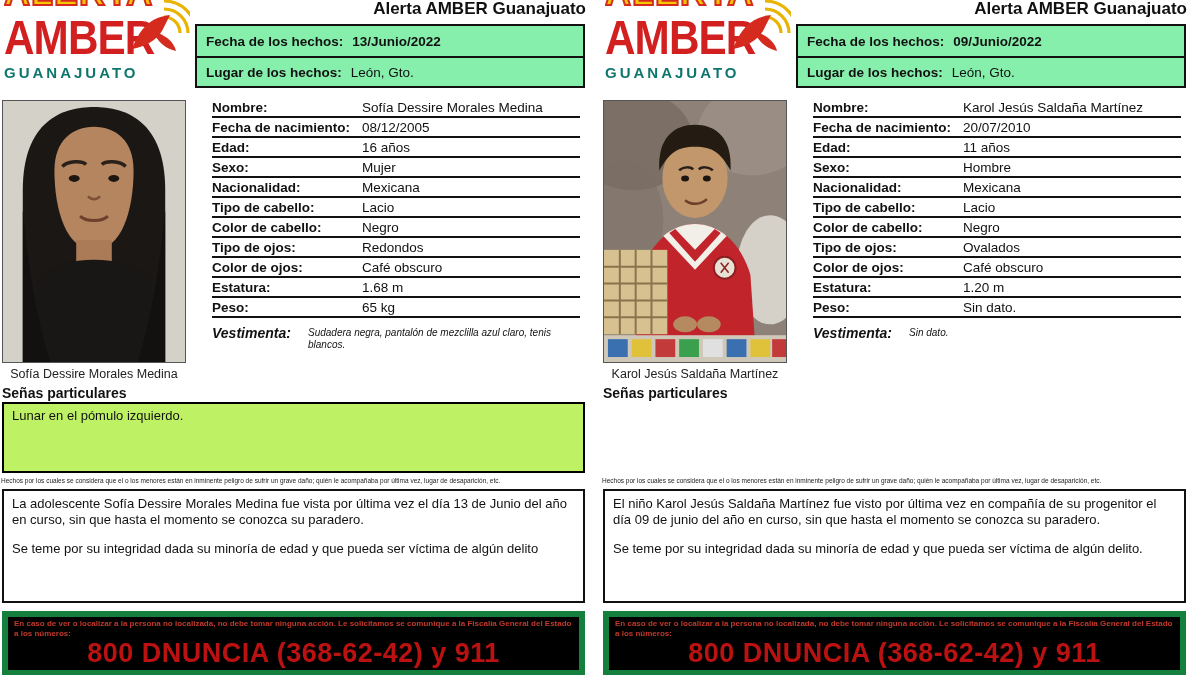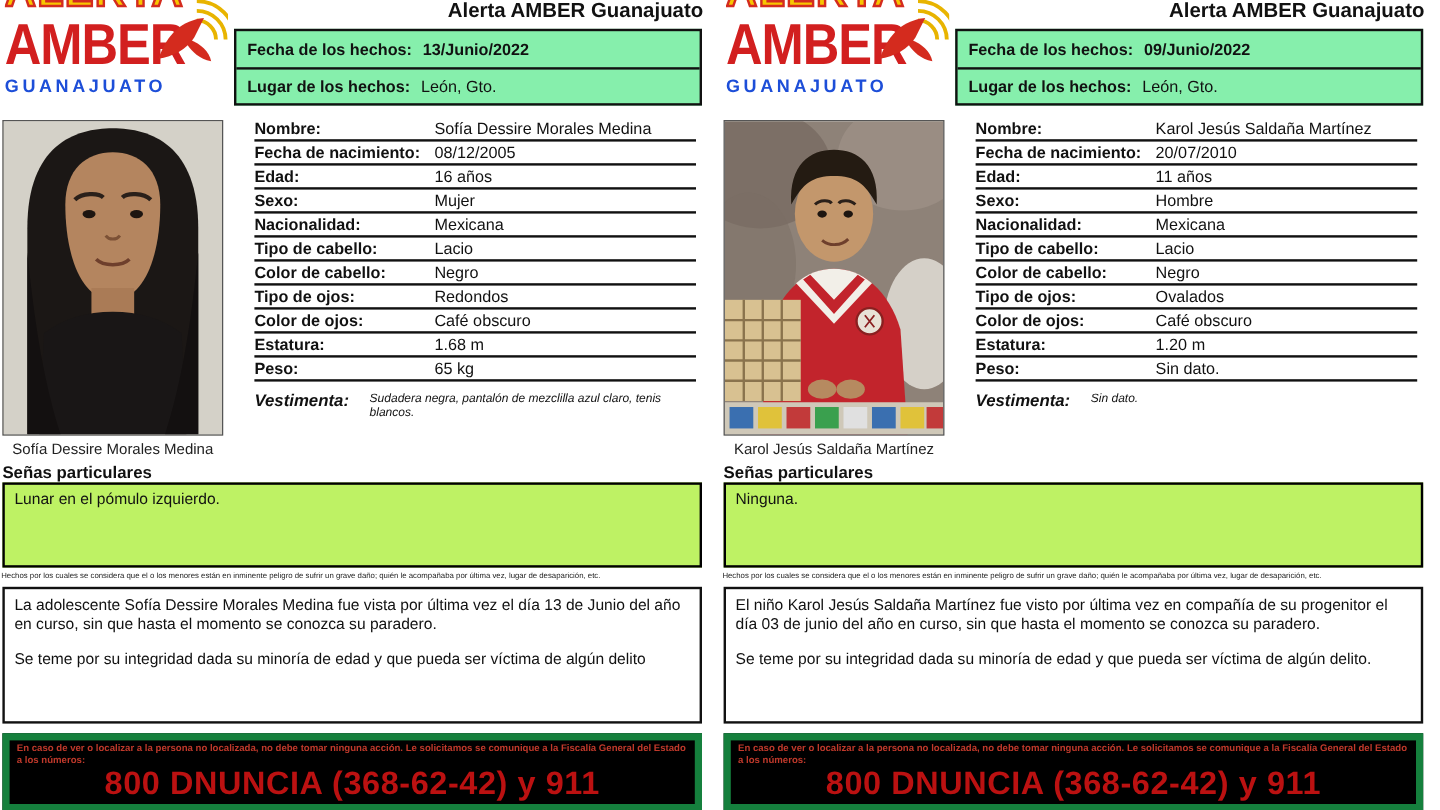--- a/index.html
+++ b/index.html
@@ -12,21 +12,21 @@
 
   
   .logo { position:absolute; left:4px; top:0; width:182px; height:88px; }
   .logo-alerta-clip { height:15px; overflow:hidden; }
   .logo-alerta { display:block; font-size:36px; line-height:36px; font-weight:bold;
                  color:#F7C600; -webkit-text-stroke:2px #D42B1E; letter-spacing:1px;
                  margin-top:-25px; white-space:nowrap; }
   .logo-amber { font-size:48px; line-height:46px; font-weight:bold; color:#D21F1F;
                 letter-spacing:-1px; transform:scaleX(0.88); transform-origin:left center;
                 white-space:nowrap; }
-  .logo-gto { font-size:15px; font-weight:bold; color:#1d4ed8; letter-spacing:3px;
+  .logo-gto { font-size:15px; font-weight:bold; color:#0f766e; letter-spacing:3px;
               margin-top:3px; white-space:nowrap; }
   .megaphone { position:absolute; right:-4px; top:-3px; }
 
   
   .ptitle { position:absolute; left:190px; top:-1px; width:396px; text-align:right;
             font-size:17px; font-weight:bold; }
   .hdrbox { position:absolute; left:195px; top:24px; width:390px; border:2px solid #111; background:#86efac; }
   .hdr-row { display:flex; align-items:center; height:30px; padding-left:9px; font-size:13.5px; }
   .hdr-row + .hdr-row { border-top:2px solid #111; }
   .hdr-label { font-weight:bold; white-space:nowrap; }
@@ -306,24 +306,23 @@
         <span class="flabel">Peso:</span>
         <span class="fval">Sin dato.</span>
       </div>
       <div class="vest">
         <span class="vest-label">Vestimenta:</span>
         <span class="vest-val">Sin dato.</span>
       </div>
     </div>
 
     <div class="senas-h">Señas particulares</div>
-    <div class="senas-box">Ninguna.</div>
     <div class="strip">Hechos por los cuales se considera que el o los menores están en inminente peligro de sufrir un grave daño; quién le acompañaba por última vez, lugar de desaparición, etc.</div>
     <div class="desc-box">
-      <p>El niño Karol Jesús Saldaña Martínez fue visto por última vez en compañía de su progenitor el día 03 de junio del año en curso, sin que hasta el momento se conozca su paradero.</p>
+      <p>El niño Karol Jesús Saldaña Martínez fue visto por última vez en compañía de su progenitor el día 09 de junio del año en curso, sin que hasta el momento se conozca su paradero.</p>
       <p>Se teme por su integridad dada su minoría de edad y que pueda ser víctima de algún delito.</p>
     </div>
     <div class="footer">
       <div class="notice">En caso de ver o localizar a la persona no localizada, no debe tomar ninguna acción. Le solicitamos se comunique a la Fiscalía General del Estado a los números:</div>
       <div class="phone">800 DNUNCIA (368-62-42) y 911</div>
     </div>
   </div>
 
 </div>
 

